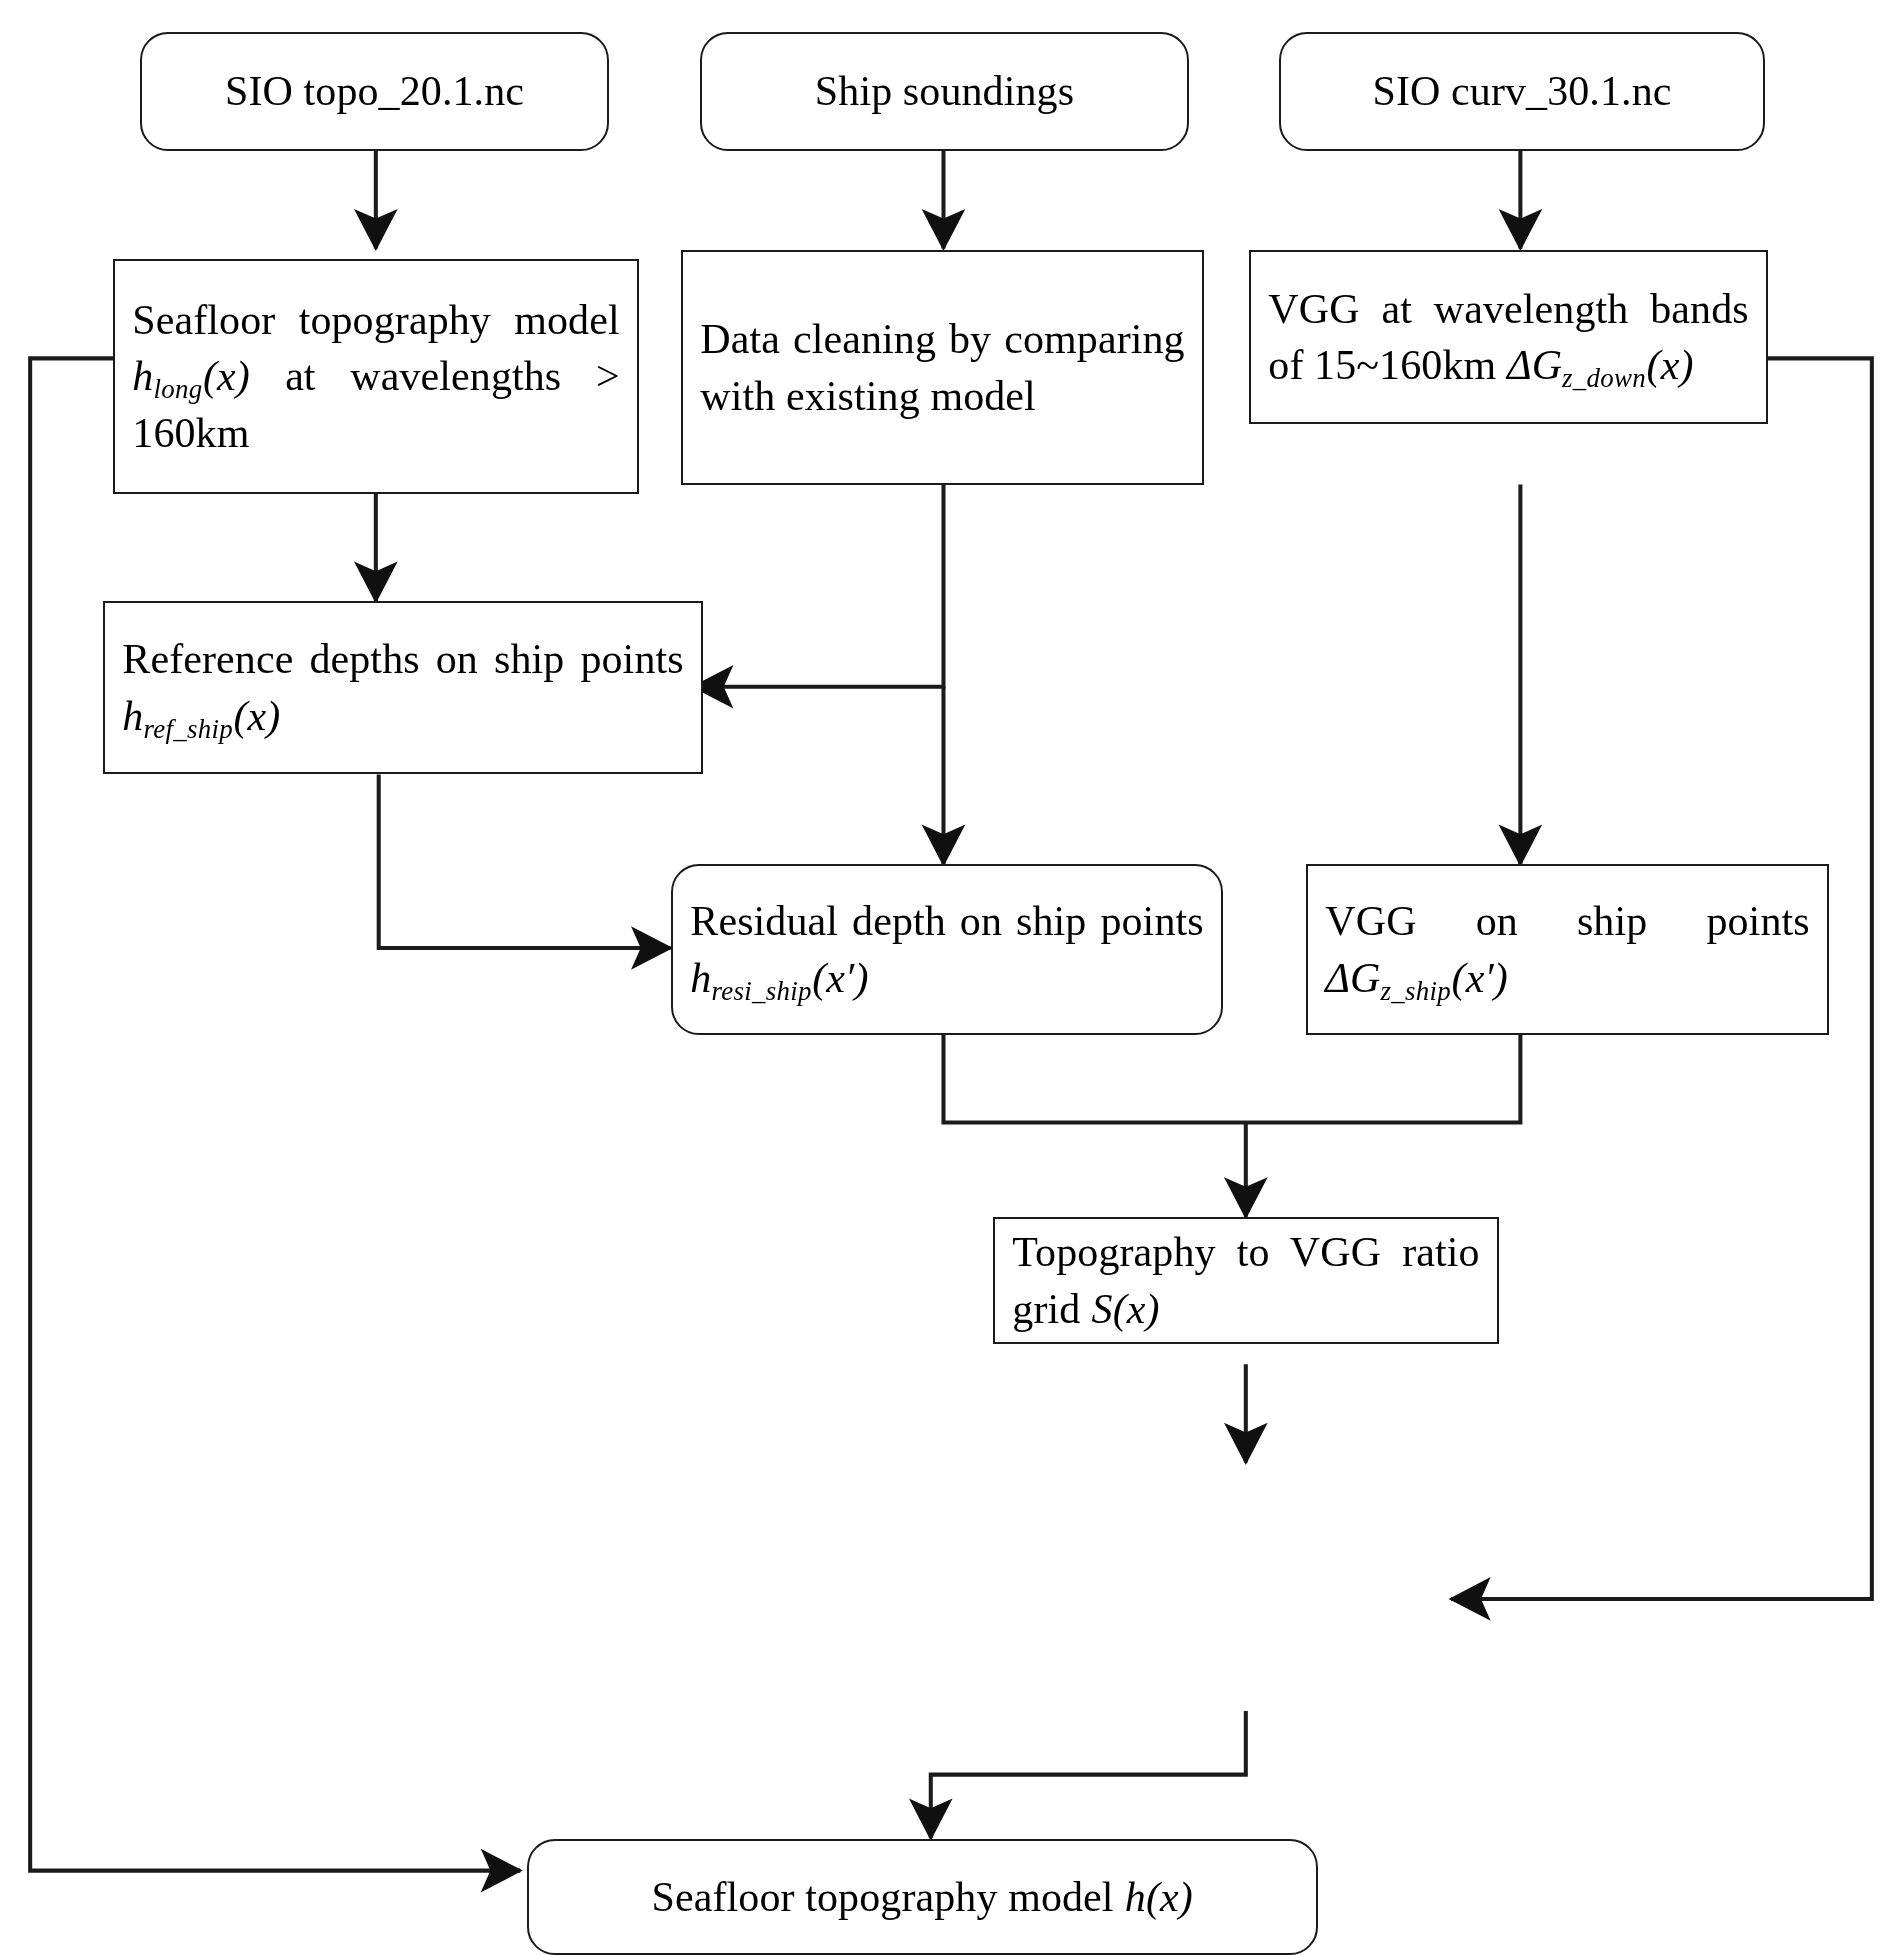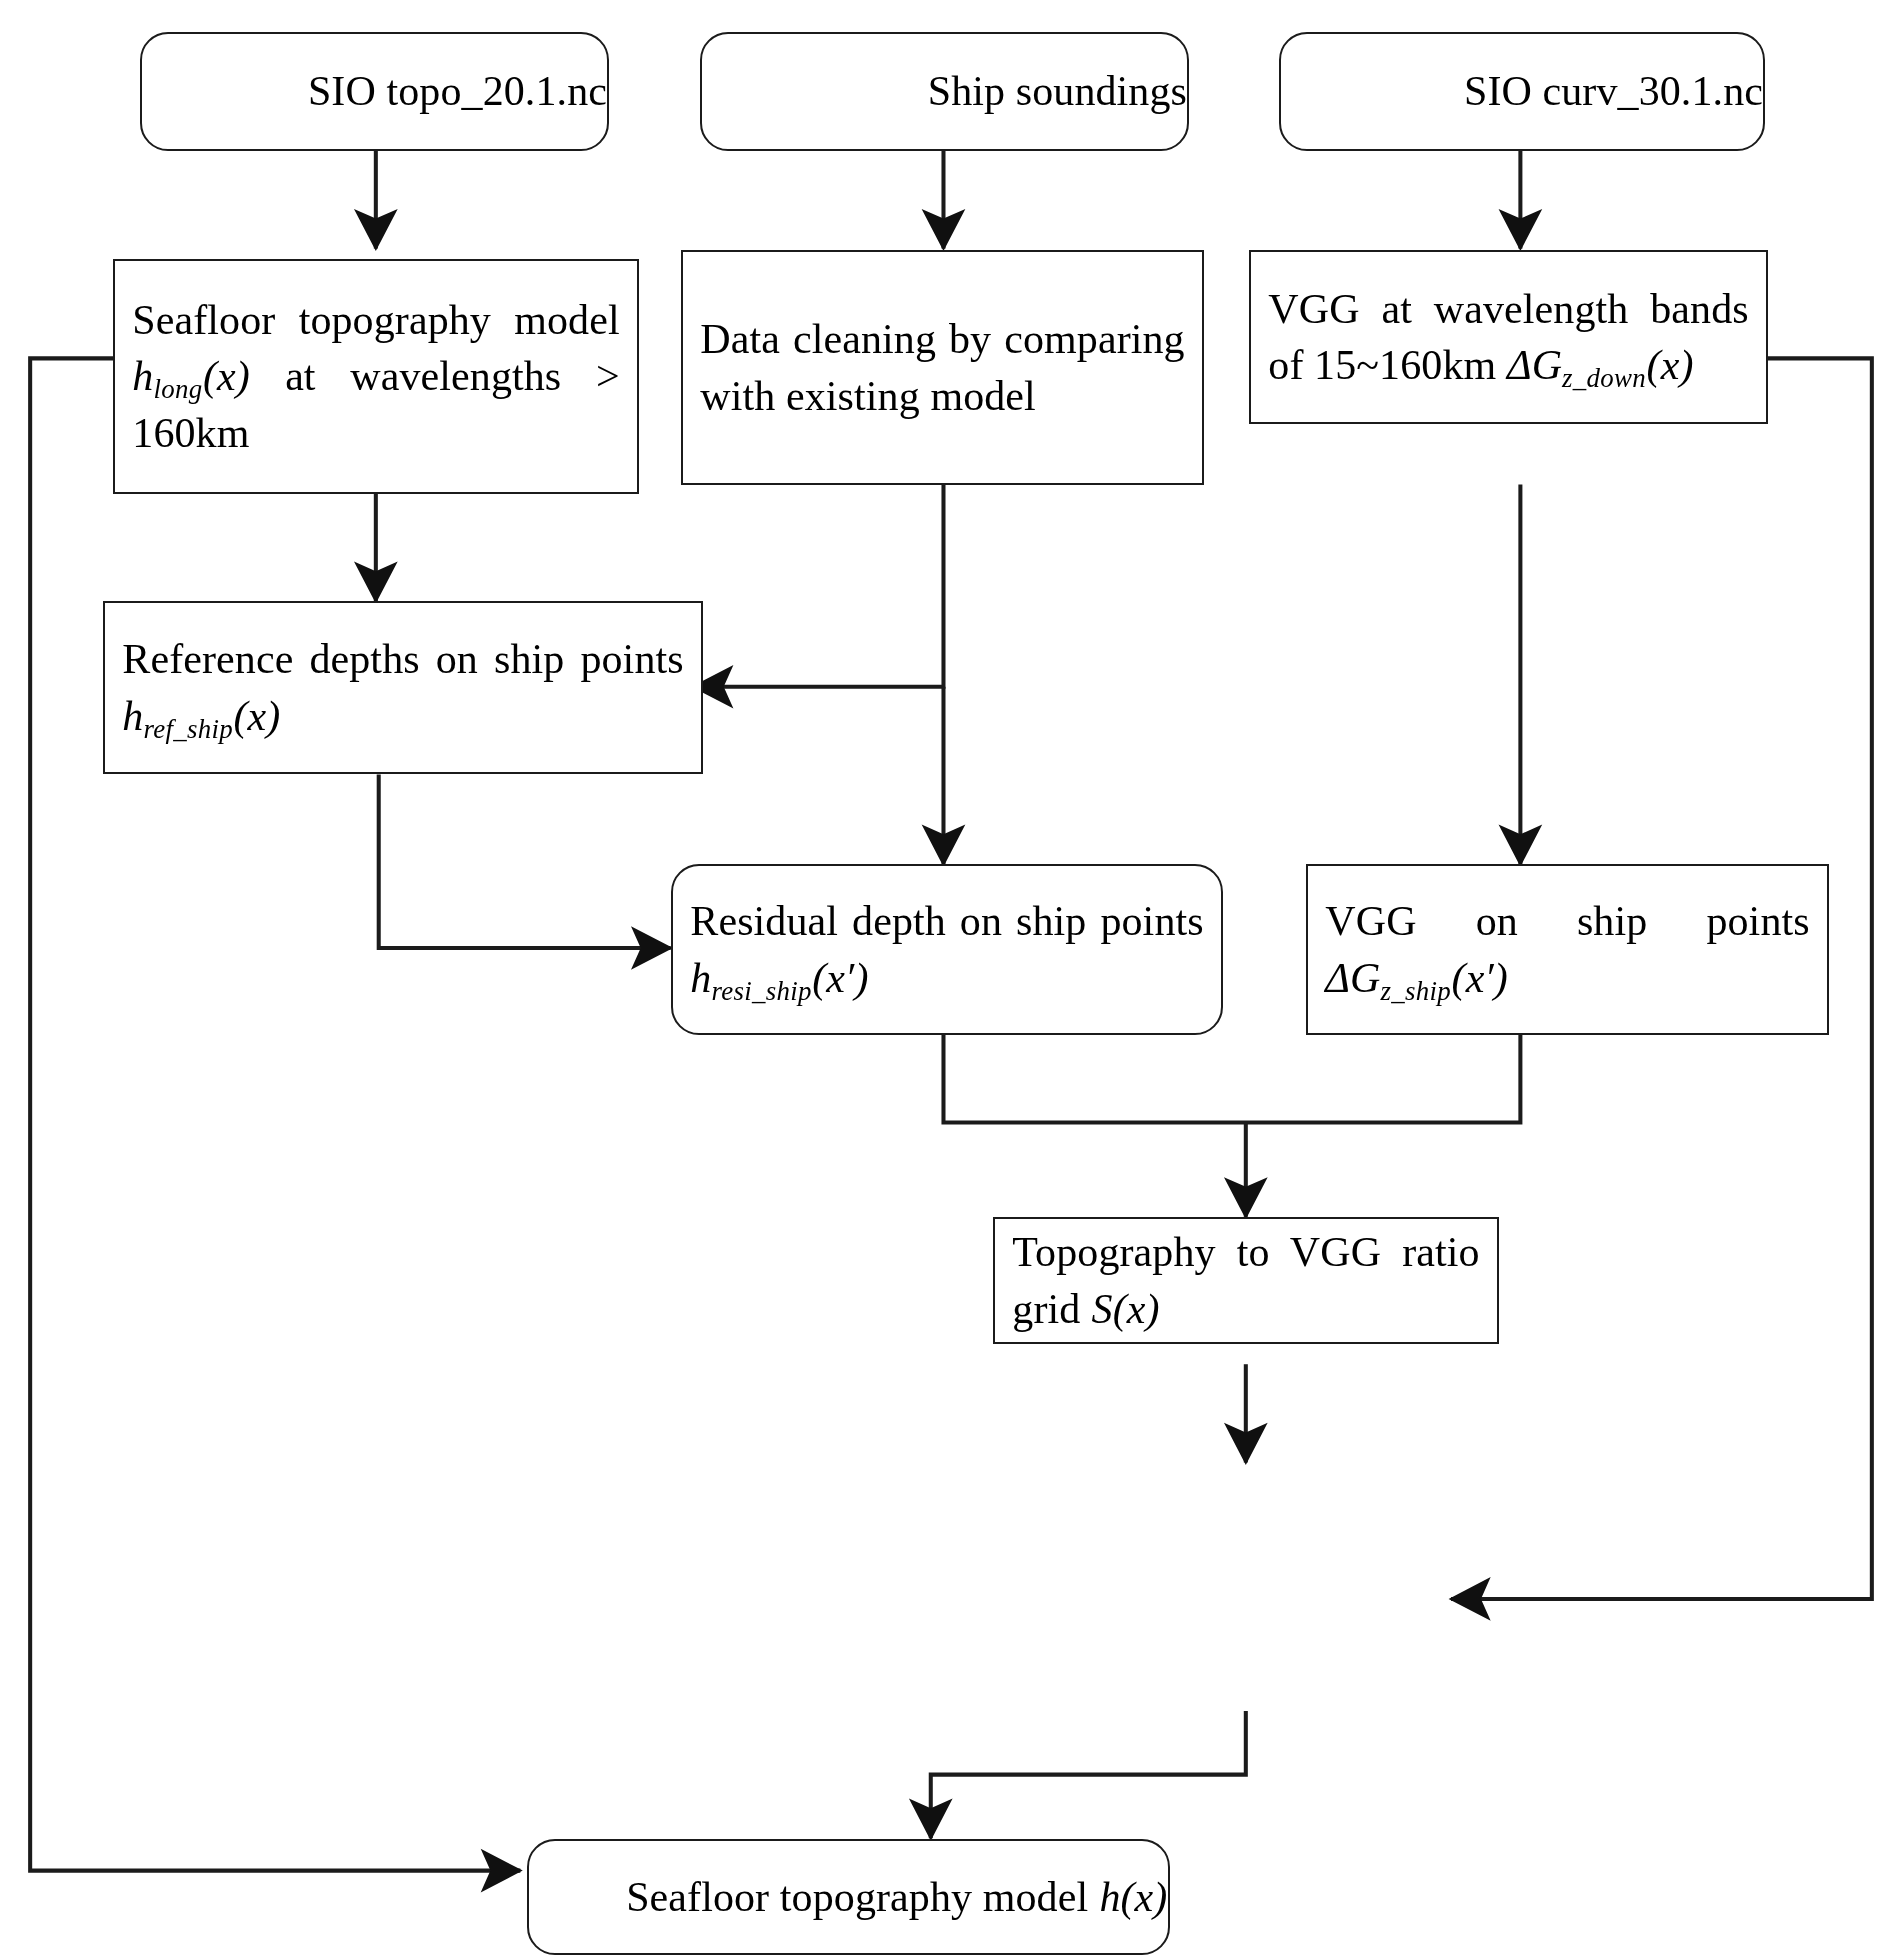--- a/index.html
+++ b/index.html
@@ -40,21 +40,21 @@
   }
   .node-text {
     display: block;
     width: 100%;
     color: #000000;
     font-size: 42px;
     line-height: 1.34;
     letter-spacing: 0.1px;
   }
   .rounded .node-text {
-    text-align: right;
+    text-align: center;
     padding: 0 0;
   }
   .rect .node-text {
     text-align: justify;
     text-align-last: left;
     padding: 0 17.3px;
   }
   .node-text i {
     font-style: italic;
   }
@@ -178,21 +178,21 @@
 
   <div class="node rect" style="left:993px; top:1217px; width:506px; height:127px;">
     <span class="node-text">
       <span>Topography to VGG</span>
       <span>ratio grid</span>
       <span class="var nb">S(x)</span>
     </span>
   </div>
 
 
-  <div class="node rounded" style="left:527px; top:1839px; width:643px; height:116px;">
+  <div class="node rounded" style="left:527px; top:1839px; width:791px; height:116px;">
     <span class="node-text">
       <span>Seafloor topography model</span>
       <span class="var nb">h(x)</span>
     </span>
   </div>
 
 </div>
 
 
 </body></html>

